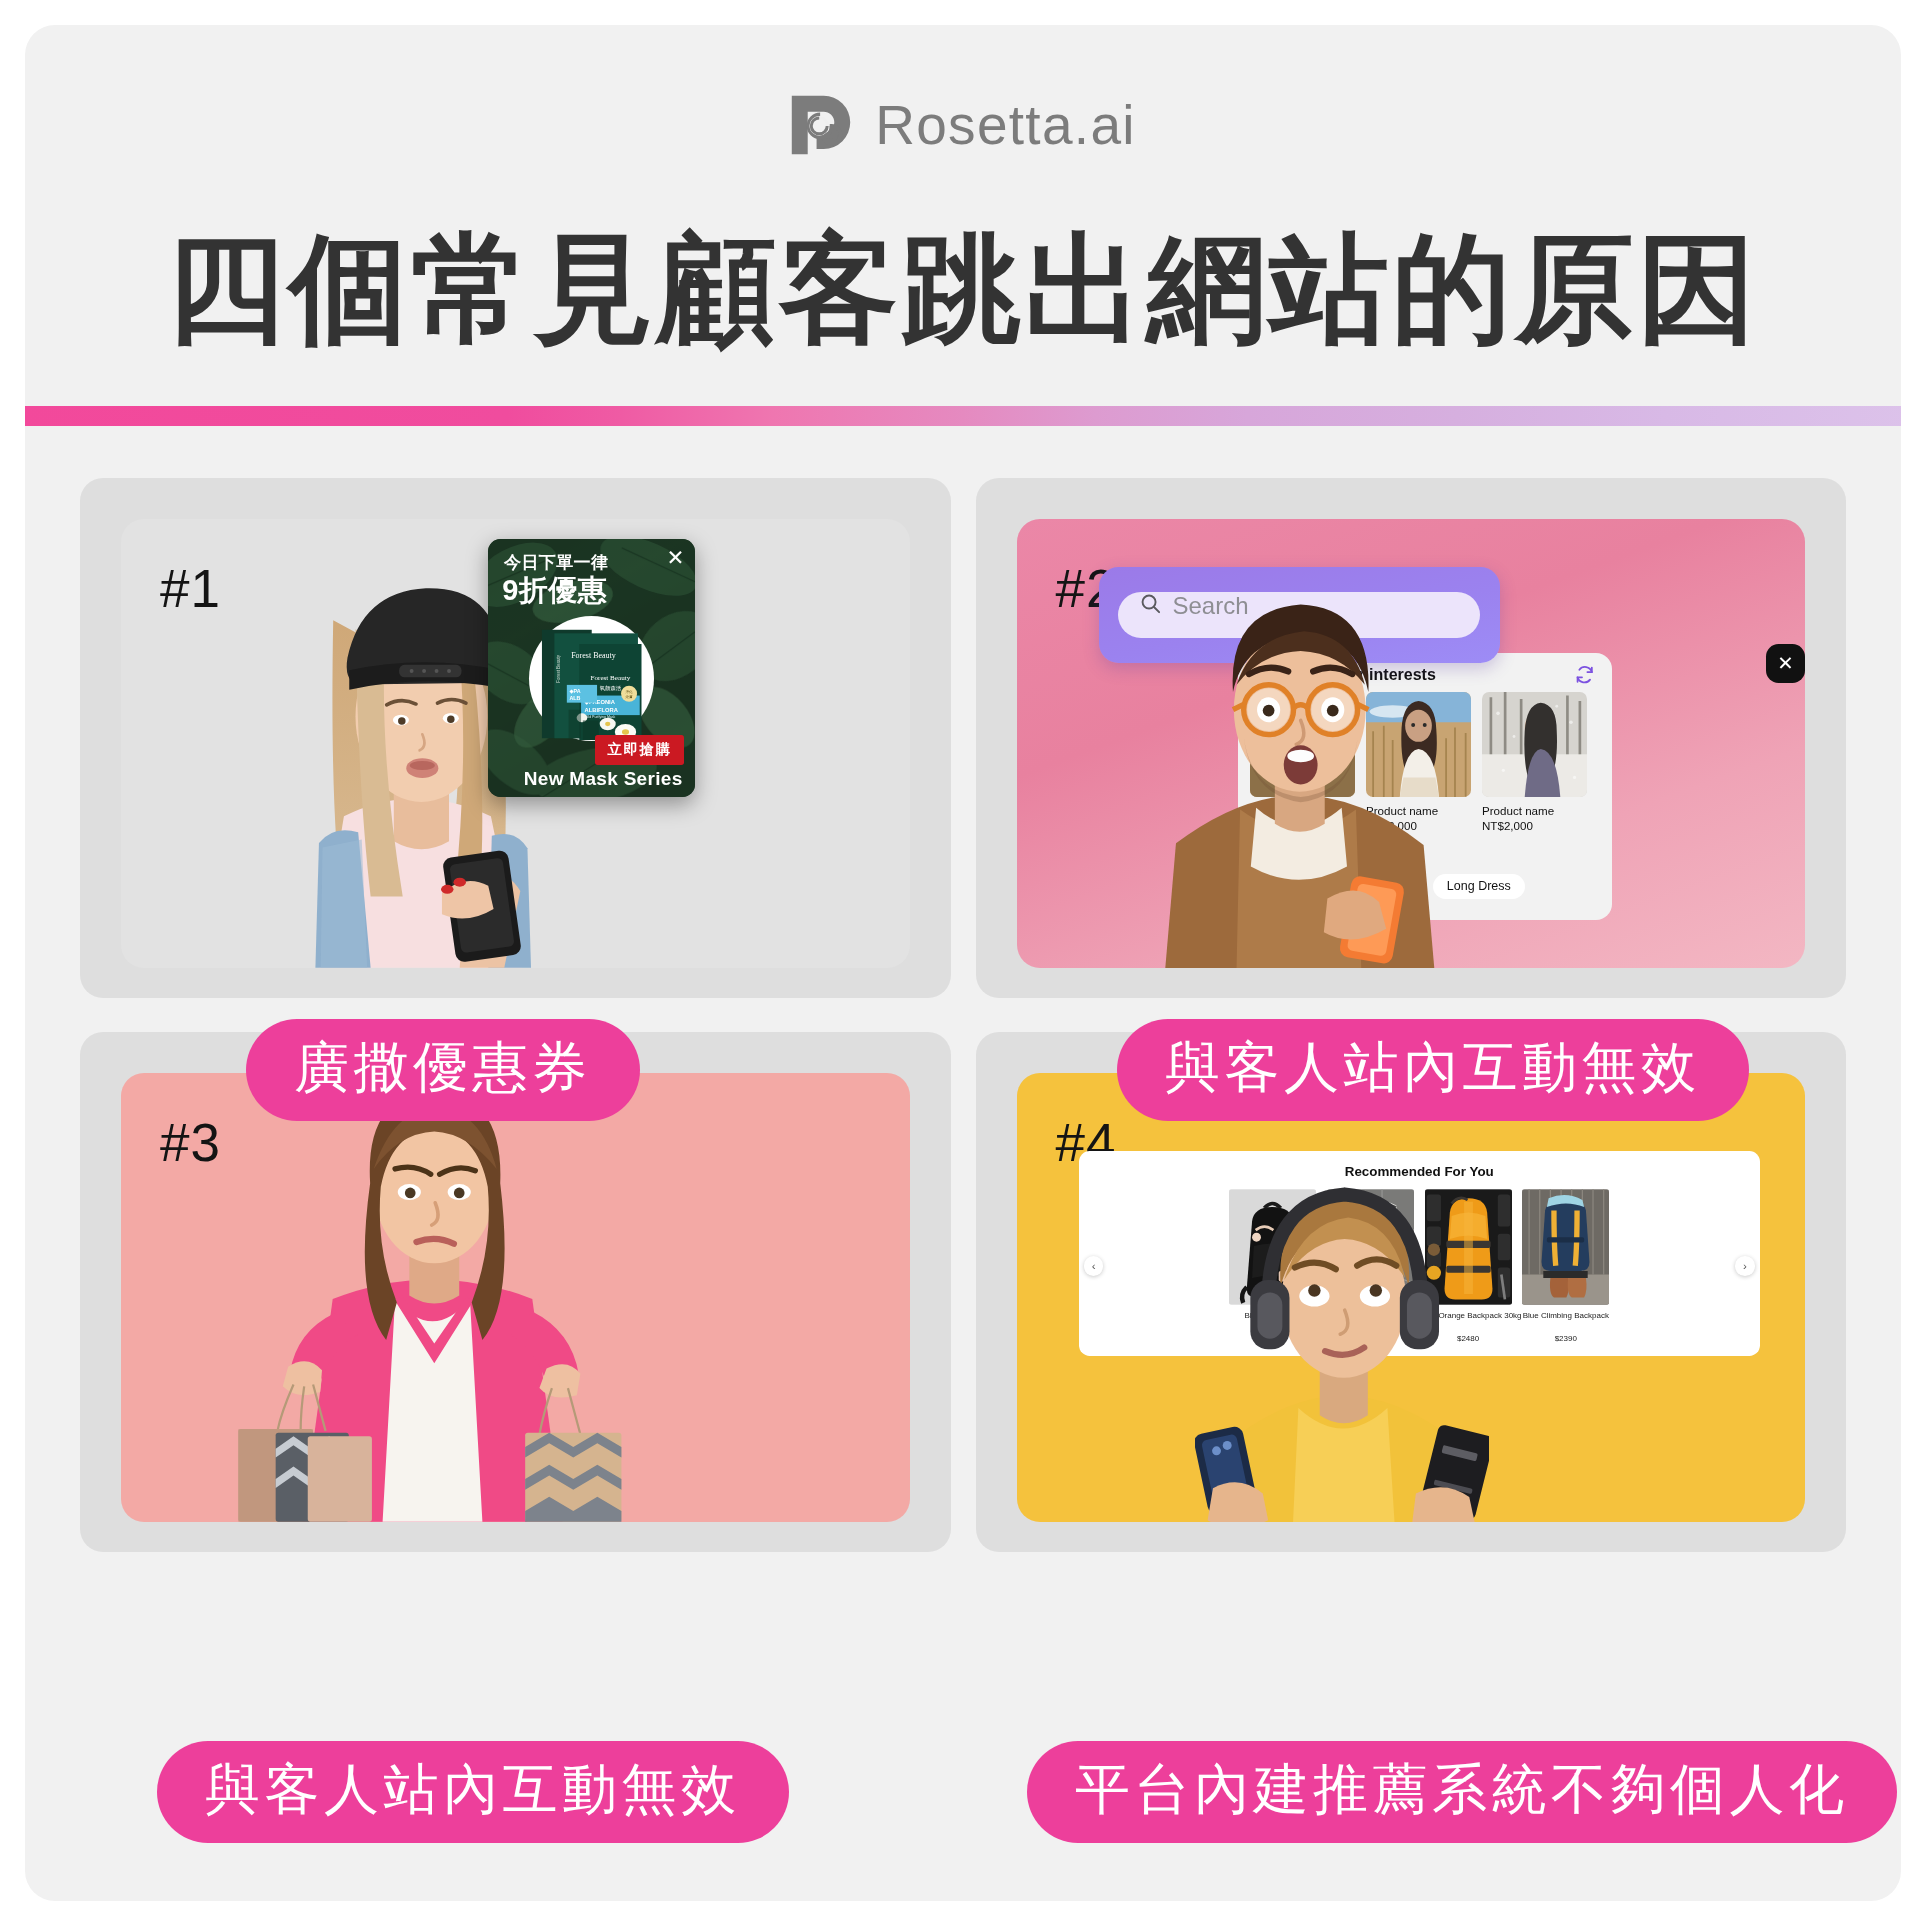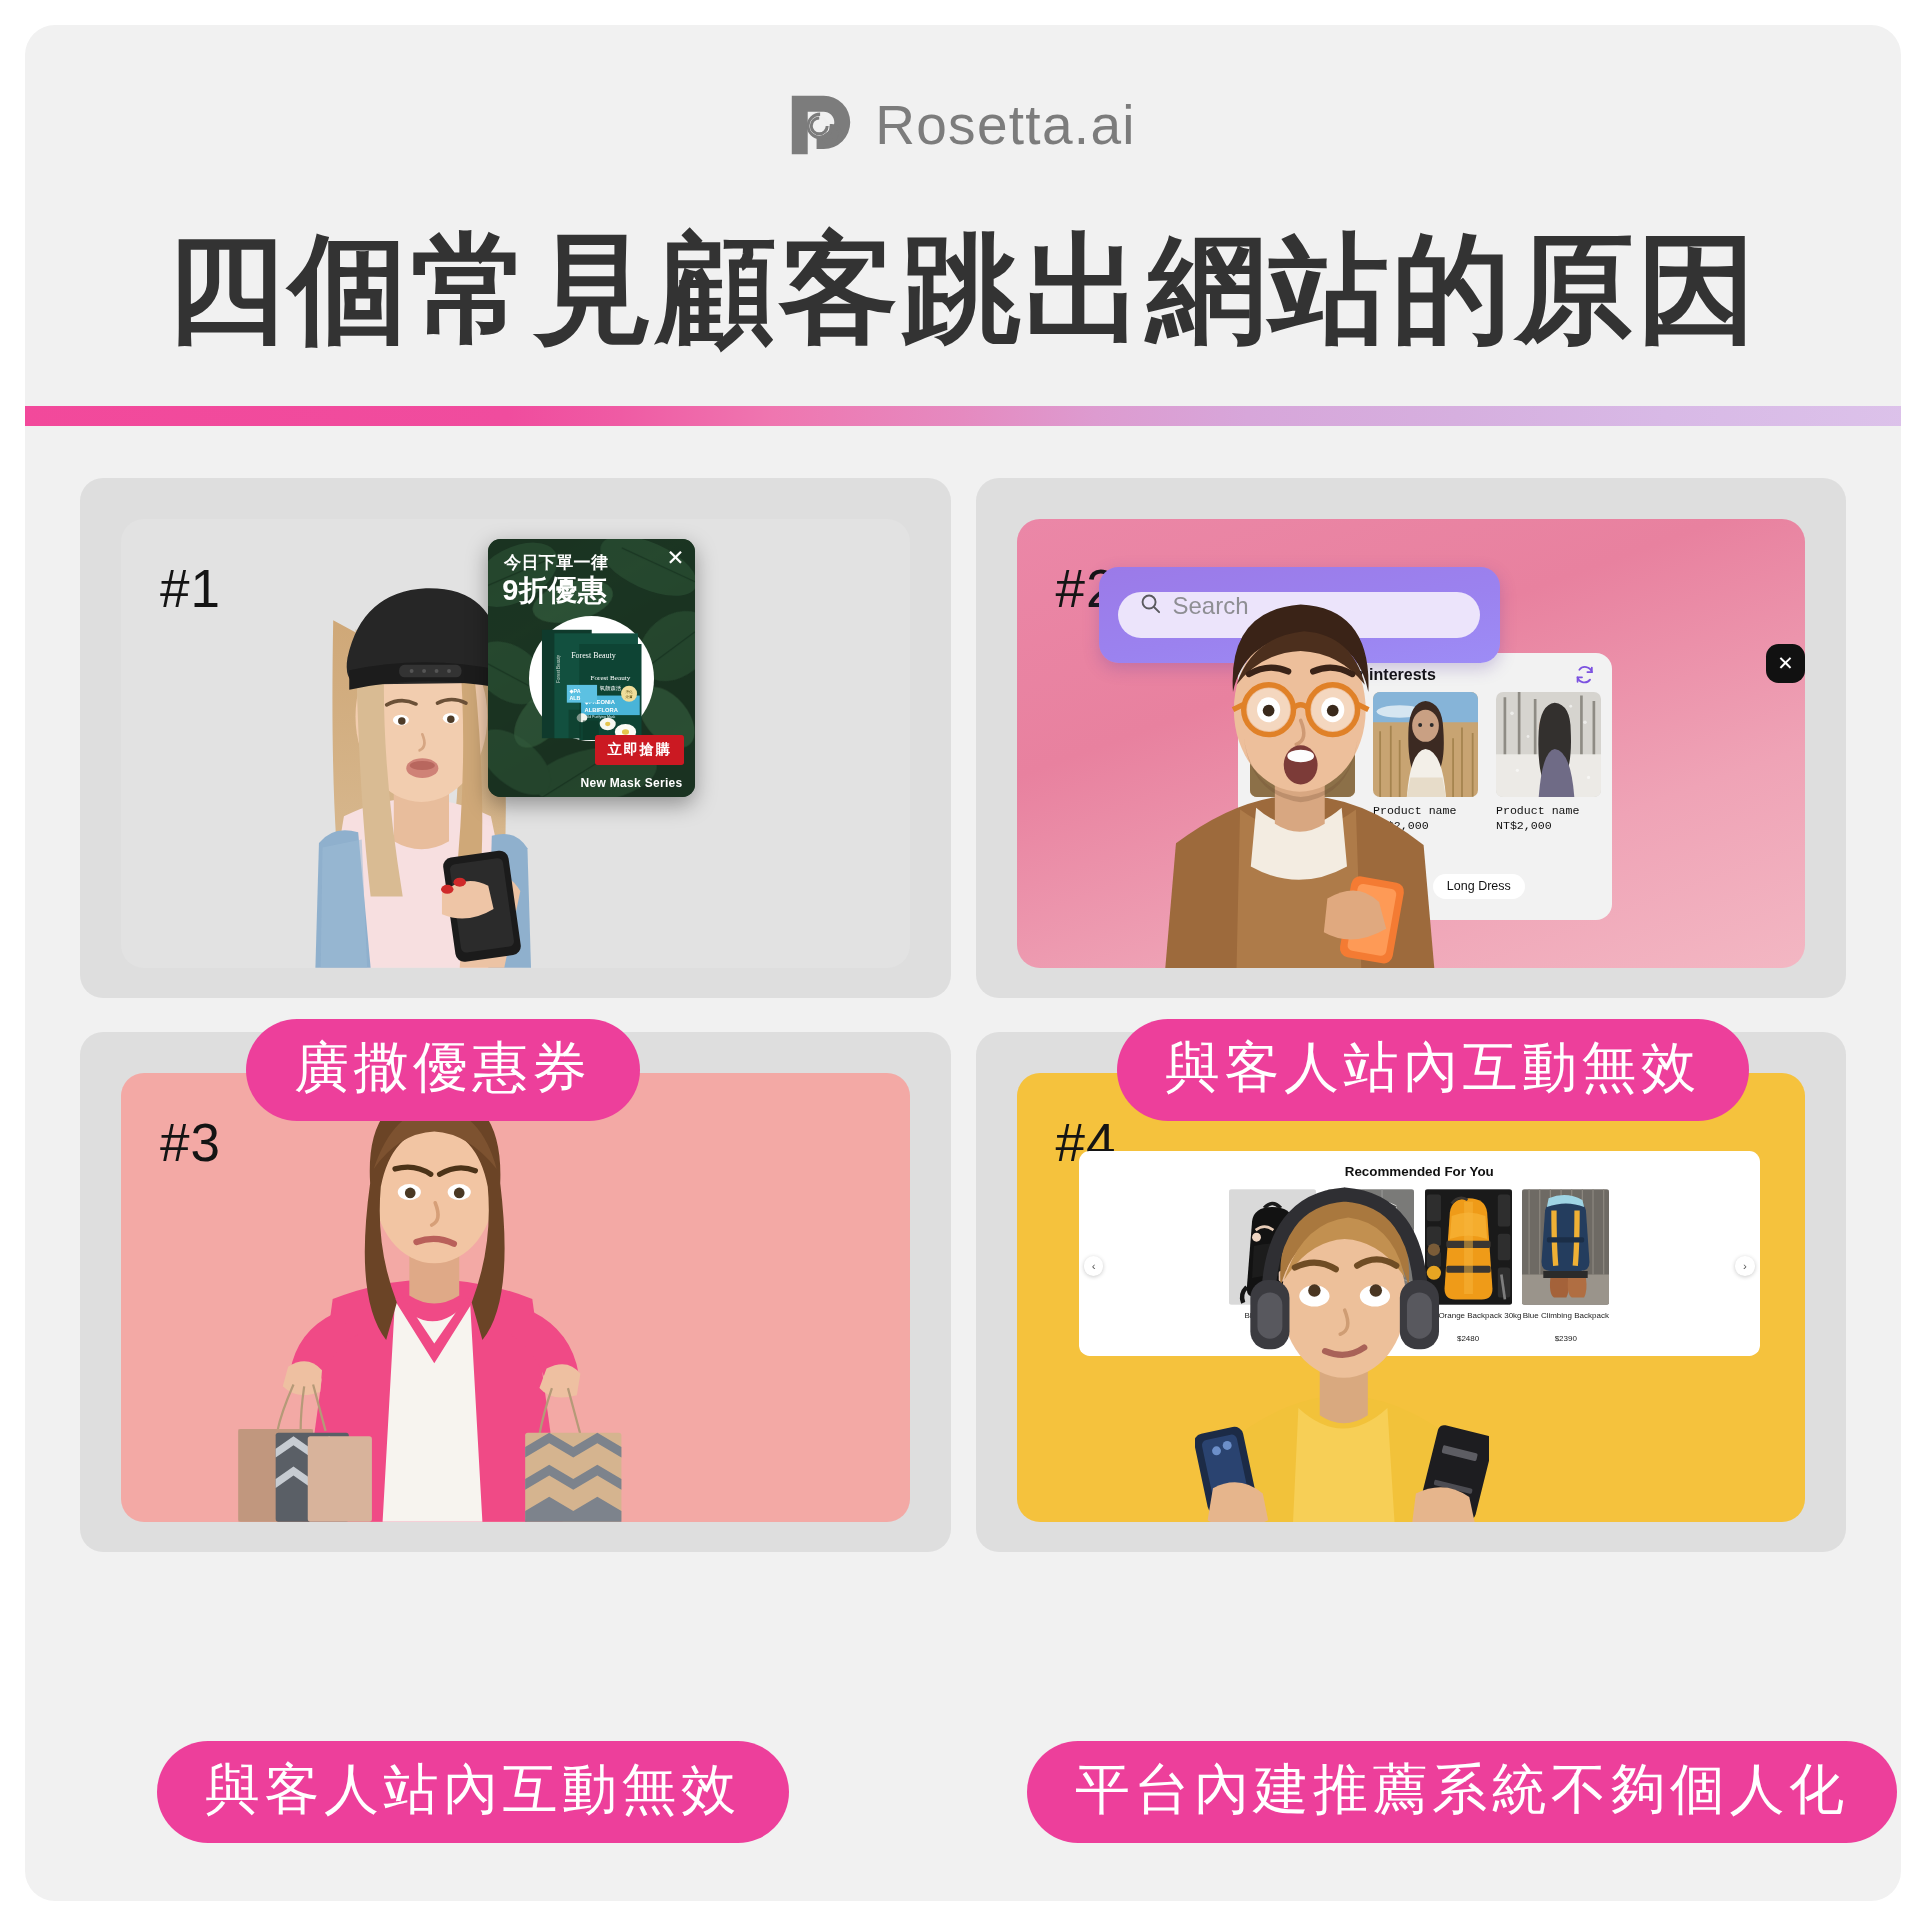--- a/index.html
+++ b/index.html
@@ -141,21 +141,21 @@
   }
   .boxes { position: absolute; left: 52px; top: 89px; width: 107px; height: 120px; z-index: 4; }
   .popup-cta {
     position: absolute; right: 10.7px; bottom: 32px;
     background: #cb1922; color: #fff;
     font-size: 14.3px; font-weight: 700; letter-spacing: 1.8px;
     padding: 5.3px 12.5px; border-radius: 2.7px; z-index: 5;
   }
   .popup-foot {
     position: absolute; right: 12.5px; bottom: 7.1px;
-    color: #fff; font-size: 12px; font-weight: 700; letter-spacing: 0.3px; z-index: 5;
+    color: #fff; font-size: 19px; font-weight: 700; letter-spacing: 0.3px; z-index: 5;
   }
 
   
   .searchbar-wrap {
     position: absolute; left: 82px; top: 48px;
     width: 401px; height: 96px;
     background: linear-gradient(170deg,#9b7ae8 0%, #9b82ef 55%, #9d8cf6 100%);
     border-radius: 19.6px;
     box-shadow: 0 5.3px 16px rgba(90,60,160,.25);
     z-index: 14;
@@ -171,21 +171,21 @@
     position: absolute; left: 221px; top: 134px;
     width: 374px; height: 267px;
     background: #f2f2f2; border-radius: 16px;
     z-index: 8; overflow: hidden;
   }
   .rec-head {
     position: absolute; left: 16px; top: 12.5px;
     font-size: 16px; font-weight: 700; color: #111; white-space: nowrap;
   }
   .rec-refresh { position: absolute; right: 16px; top: 10.7px; }
-  .rec-cards { position: absolute; left: 12.5px; top: 39px; display: flex; gap: 18px; font-family: Liberation Mono, monospace; }
+  .rec-cards { position: absolute; left: 12.5px; top: 39px; display: flex; gap: 11px; }
   .rec-card { width: 105px; }
   .rec-img { width: 105px; height: 105px; border-radius: 7.1px; overflow: hidden; position: relative; }
   .rec-name { font-size: 11.6px; color: #111; margin-top: 7.1px; white-space: nowrap; }
   .rec-price { font-size: 11.6px; color: #111; margin-top: 1.8px; }
   .rec-sub { position: absolute; left: 16px; top: 198px; font-size: 16px; font-weight: 700; color: #111; }
   .rec-tags { position: absolute; left: 12.5px; top: 221px; display: flex; flex-wrap: wrap; gap: 7.1px; width: 349px; }
   .tag { background: #fff; border-radius: 18px; padding: 5.3px 14.3px; font-size: 12.5px; color: #111; white-space: nowrap; }
   .card2-x {
     position: absolute; right: 0; top: 125px;
     width: 39px; height: 39px; border-radius: 12.5px;

